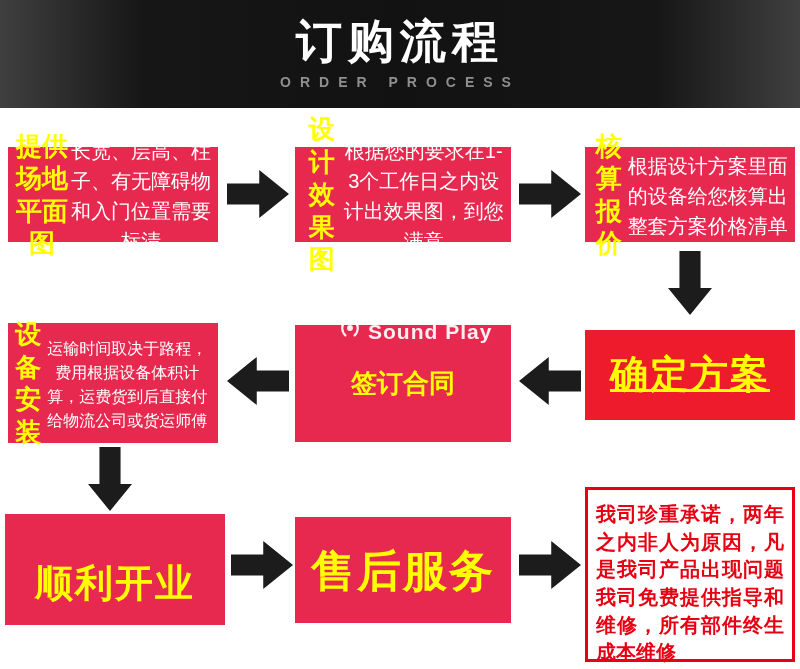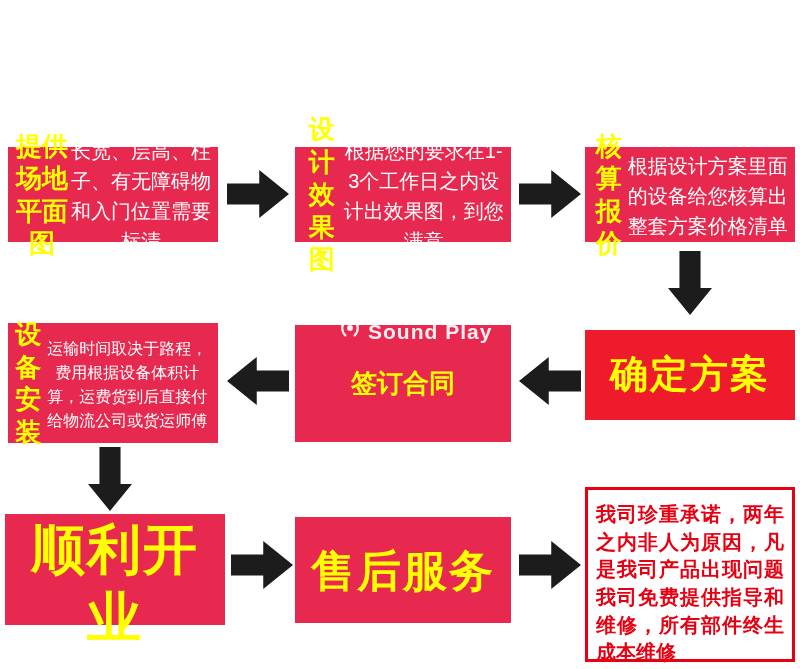--- a/index.html
+++ b/index.html
@@ -21,26 +21,26 @@
     display:flex;flex-direction:row;align-items:center;justify-content:center;
     box-sizing:border-box;padding:4px 6px;
   }
   .box .t{color:#ffff00;font-weight:bold;font-size:26px;line-height:1.25;}
   .box .b{color:#ffffff;font-size:20px;line-height:1.5;margin-top:3px;}
 
   .b-site    {left:8px;  top:147px;width:210px;height:95px;}
   .b-design  {left:295px;top:147px;width:216px;height:95px;}
   .b-quote   {left:585px;top:147px;width:210px;height:95px;}
   .b-confirm {left:585px;top:330px;width:210px;height:90px;background:#ee1b2c;}
-  .b-confirm .t{font-size:38px;letter-spacing:2px;}
+  .b-confirm .t{font-size:38px;letter-spacing:2px;text-decoration:underline;}
   .b-contract{left:295px;top:325px;width:216px;height:117px;}
   .b-install {left:8px;  top:323px;width:210px;height:120px;}
   .b-install .b{font-size:16px;}
   .b-opening {left:5px;  top:514px;width:220px;height:111px;}
-  .b-opening .t{font-size:54px;letter-spacing:2px;margin-top:28px;}
+  .b-opening .t{font-size:38px;letter-spacing:2px;margin-top:28px;}
   .b-after   {left:295px;top:517px;width:216px;height:106px;}
   .b-after .t{font-size:44px;letter-spacing:2px;}
 
   
   .b-promise{
     position:absolute;left:585px;top:487px;width:210px;height:175px;
     background:#ffffff;border:3px solid #e60012;box-sizing:border-box;
     display:flex;align-items:center;
   }
   .b-promise .p{
@@ -70,20 +70,24 @@
     position:absolute;left:338px;top:316px;display:flex;align-items:flex-end;gap:6px;
     color:#ffffff;opacity:.92;z-index:5;pointer-events:none;
   }
   #watermark .wm-text{font-size:21px;font-weight:bold;letter-spacing:1px;}
 </style>
 </head>
 <body>
 
 <div id="page">
 
+  <div id="banner">
+    <div class="title">订购流程</div>
+    <div class="subtitle">ORDER PROCESS</div>
+  </div>
 
   <div class="box b-site">
     <div class="t">提供场地平面图</div>
     <div class="b">长宽、层高、柱子、有无障碍物和入门位置需要标清</div>
   </div>
 
   <div class="arrow ar a1"></div>
 
   <div class="box b-design">
     <div class="t">设计效果图</div>

